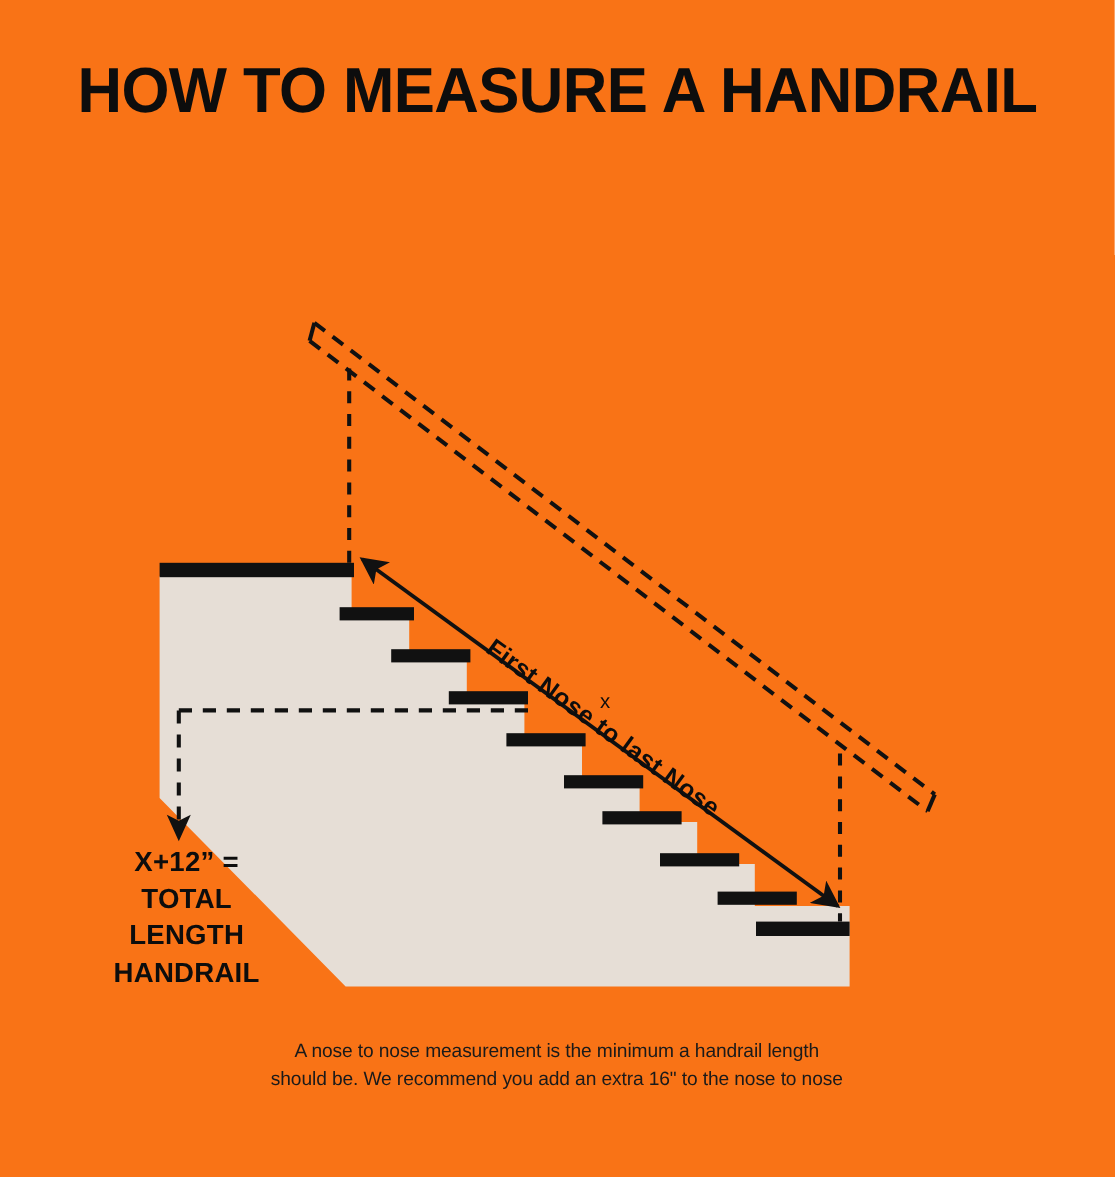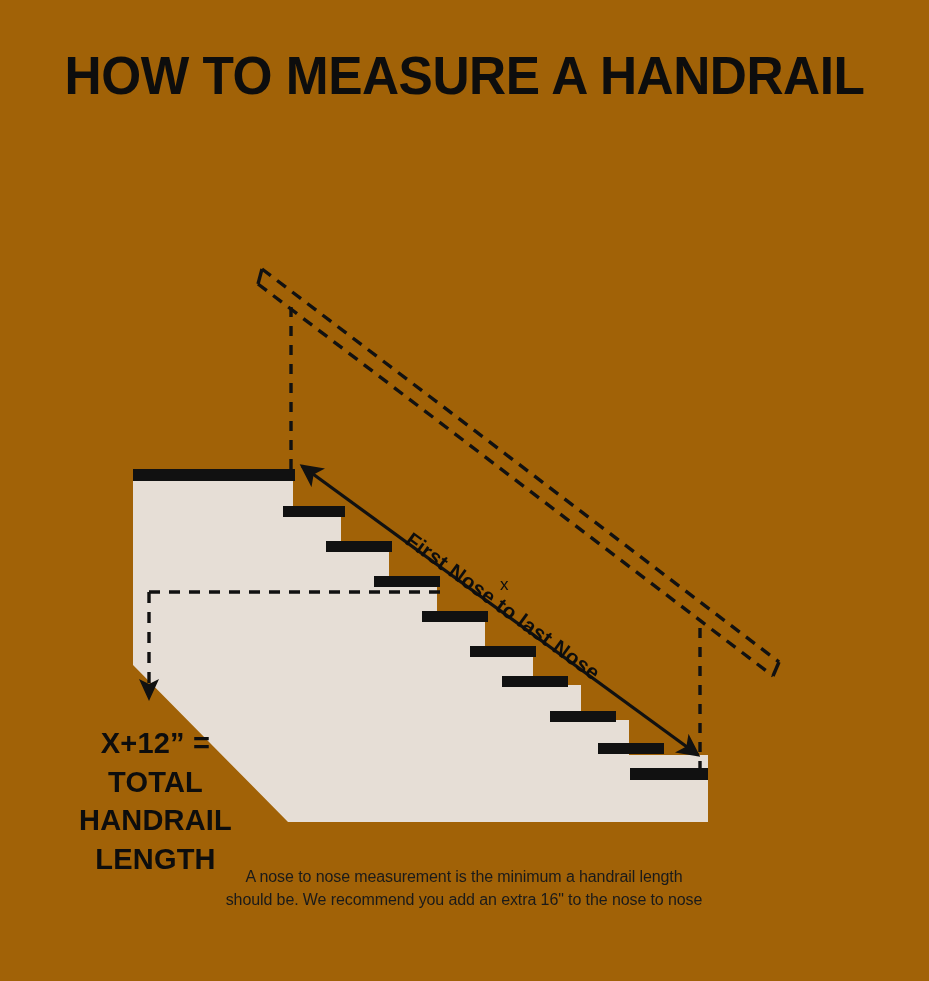--- a/index.html
+++ b/index.html
@@ -12,21 +12,21 @@
     height: 981px;
     font-family: "Liberation Sans", sans-serif;
     color: #111111;
     overflow: hidden;
     position: relative;
   }
   .page {
     position: relative;
     width: 929px;
     height: 981px;
-    background: #a16207;
+    background: #f97316;
   }
   .title {
     position: absolute;
     left: 0;
     top: 48px;
     width: 929px;
     text-align: center;
     font-family: "Liberation Sans", sans-serif;
     font-weight: bold;
     font-size: 53px;
@@ -45,26 +45,26 @@
     height: 981px;
   }
   svg.diagram {
     display: block;
     width: 929px;
     height: 981px;
   }
   .label-block {
     position: absolute;
     left: 48px;
-    top: 724px;
+    top: 703px;
     width: 215px;
     text-align: center;
     font-family: "Liberation Sans", sans-serif;
     font-weight: bold;
-    font-size: 29px;
+    font-size: 23px;
     line-height: 1.33;
     color: #0d0d0d;
     letter-spacing: 0.2px;
   }
   .label-block .line {
     display: block;
     white-space: nowrap;
   }
   .caption {
     position: absolute;
@@ -175,22 +175,22 @@
         <line x1="149" y1="592" x2="149" y2="683"></line>
       </g>
       <path d="M 149,701 L 139,679 L 149,684 L 159,679 Z" fill="#111111"></path>
 
     </svg>
   </div>
 
   <div class="label-block">
     <span class="line">X+12” =</span>
     <span class="line">TOTAL</span>
+    <span class="line">LENGTH</span>
     <span class="line">HANDRAIL</span>
-    <span class="line">LENGTH</span>
   </div>
 
   <div class="caption">
     <span class="cline">A nose to nose measurement is the minimum a handrail length</span>
     <span class="cline">should be. We recommend you add an extra 16" to the nose to nose</span>
   </div>
 
 </div>
 
 </body></html>

